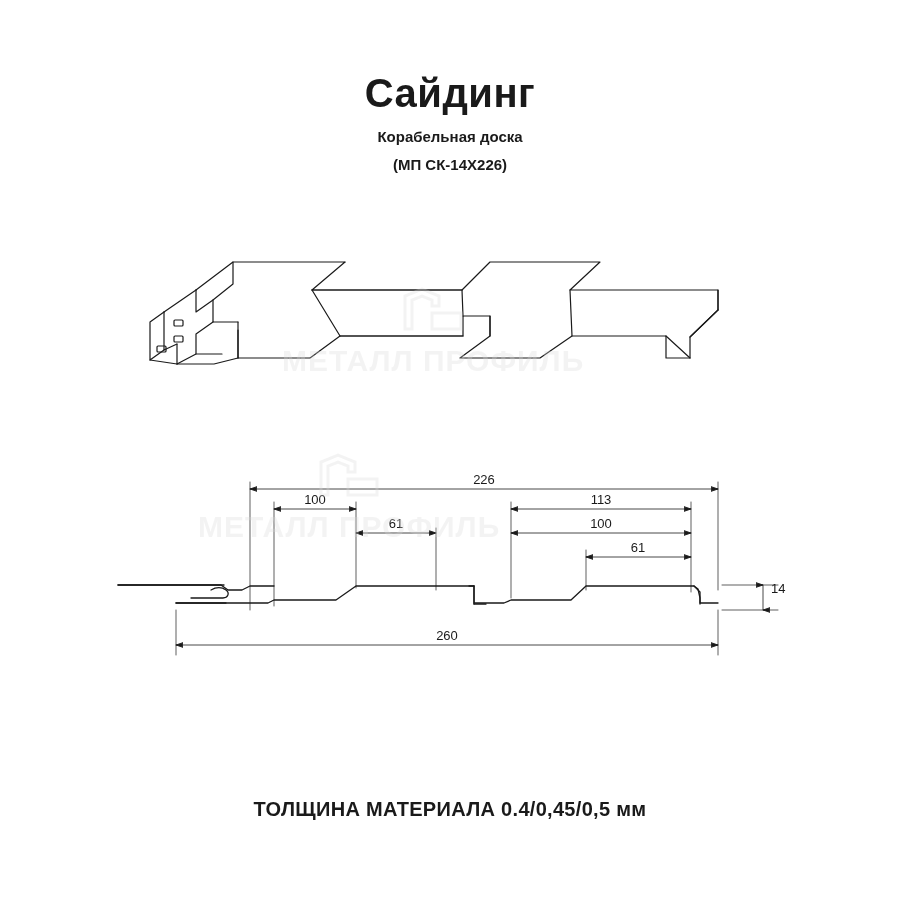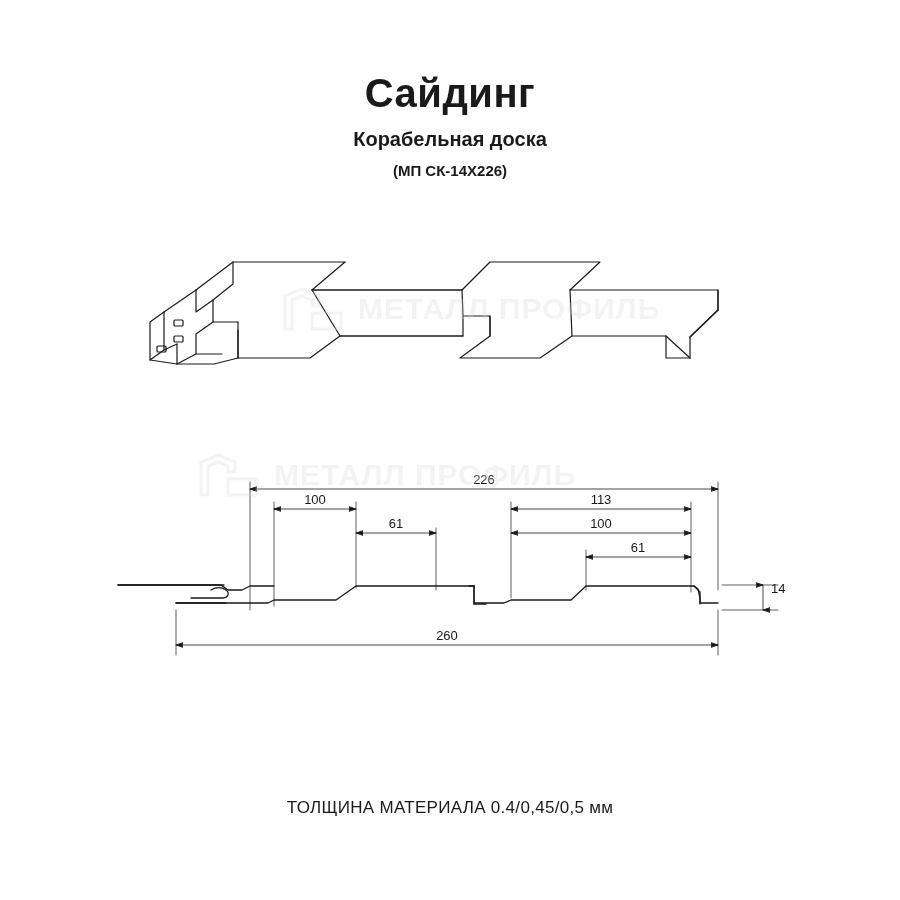--- a/index.html
+++ b/index.html
@@ -30,41 +30,41 @@
     text-align: center;
   }
   .title {
     font-size: 40px;
     font-weight: bold;
     letter-spacing: 0.5px;
     line-height: 1.05;
     color: #1a1a1a;
   }
   .subtitle {
-    font-size: 20px;
+    font-size: 15px;
     font-weight: bold;
     margin-top: 14px;
     color: #1a1a1a;
   }
   .code {
     font-size: 15px;
     font-weight: bold;
     margin-top: 11px;
     color: #1a1a1a;
   }
 
   
   .footer {
     position: absolute;
     left: 0;
     top: 798px;
     width: 900px;
     text-align: center;
-    font-size: 17px;
-    font-weight: normal;
+    font-size: 20px;
+    font-weight: bold;
     letter-spacing: 0.3px;
     color: #1a1a1a;
   }
 
   
   .iso-wrap {
     position: absolute;
     left: 0;
     top: 232px;
     width: 900px;
@@ -89,21 +89,21 @@
   .wm-1 { left: 282px; top: 286px; }
   .wm-2 { left: 198px; top: 452px; }
   .wm-text {
     font-size: 30px;
     font-weight: bold;
     color: #d9d9d9;
     letter-spacing: 1px;
     white-space: nowrap;
     line-height: 1;
   }
-  .wm-row { display: flex; align-items: center; gap: 14px; }
+  .wm-row { display: flex; align-items: center; gap: 14px; flex-direction: column; }
 </style>
 </head>
 <body>
 
 <div class="page">
 
   <div class="header">
     <div class="title">Сайдинг</div>
     <div class="subtitle">Корабельная доска</div>
     <div class="code">(МП СК-14Х226)</div>

